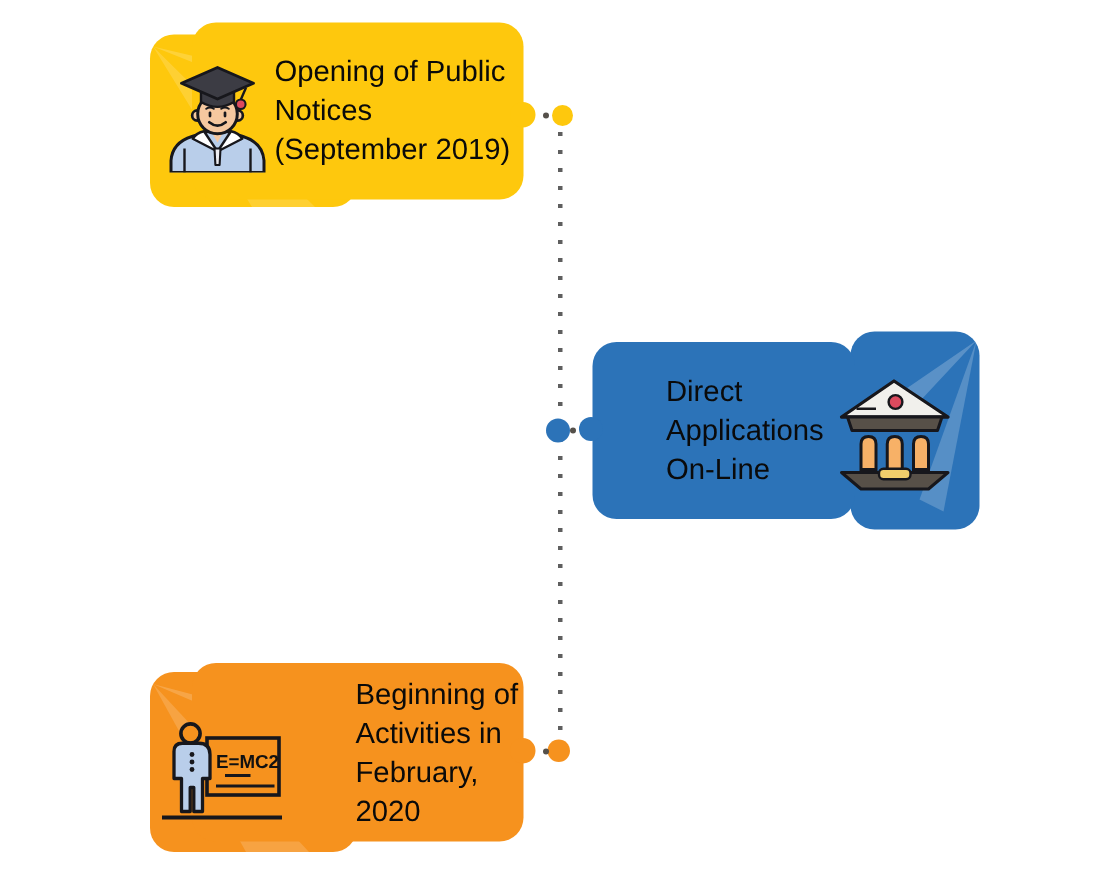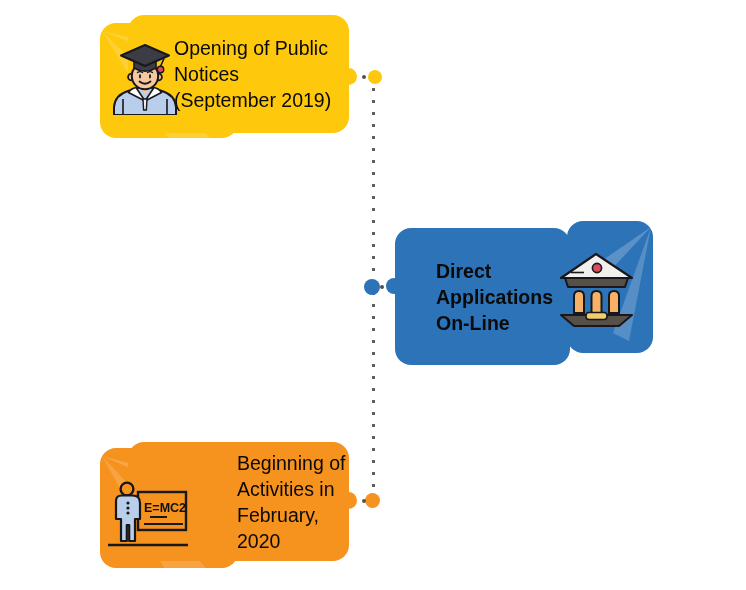--- a/index.html
+++ b/index.html
@@ -1,32 +1,32 @@
 <!DOCTYPE html>
 <html><head>
 <meta charset="utf-8">
 <style>
   html,body{margin:0;padding:0;background:#ffffff;}
   .canvas{
     position:relative;width:746px;height:590px;background:#ffffff;overflow:hidden;
     font-family:"Liberation Sans",sans-serif;
   }
-  .rect{position:absolute;border-radius:16px;}
+  .rect{position:absolute;border-radius:16px;justify-content:flex-end;}
   .c-yellow{background:#FEC80D;}
   .c-blue{background:#2C73B8;}
   .c-orange{background:#F6921E;}
 
   
   .a-icon{left:100px;top:23px;width:138px;height:115px;overflow:hidden;}
   .a-text{left:128px;top:15px;width:221px;height:118px;display:flex;align-items:center;}
   .a-bump{left:340px;top:68px;width:17px;height:17px;border-radius:50%;}
   .a-svg{position:absolute;left:112px;top:37px;}
 
   
-  .b-text{left:395px;top:228px;width:175px;height:137px;display:flex;align-items:center;font-weight:bold;}
+  .b-text{left:395px;top:228px;width:175px;height:118px;display:flex;align-items:center;}
   .b-icon{left:567px;top:221px;width:86px;height:132px;overflow:hidden;}
   .b-bump{left:386px;top:278px;width:16px;height:16px;border-radius:50%;}
   .b-svg{position:absolute;left:559px;top:252px;}
 
   
   .c-icon{left:100px;top:448px;width:138px;height:120px;overflow:hidden;}
   .c-text{left:128px;top:442px;width:221px;height:119px;display:flex;align-items:center;}
   .c-bump{left:340px;top:492px;width:17px;height:17px;border-radius:50%;}
   .c-svg{position:absolute;left:104px;top:461px;}
 

